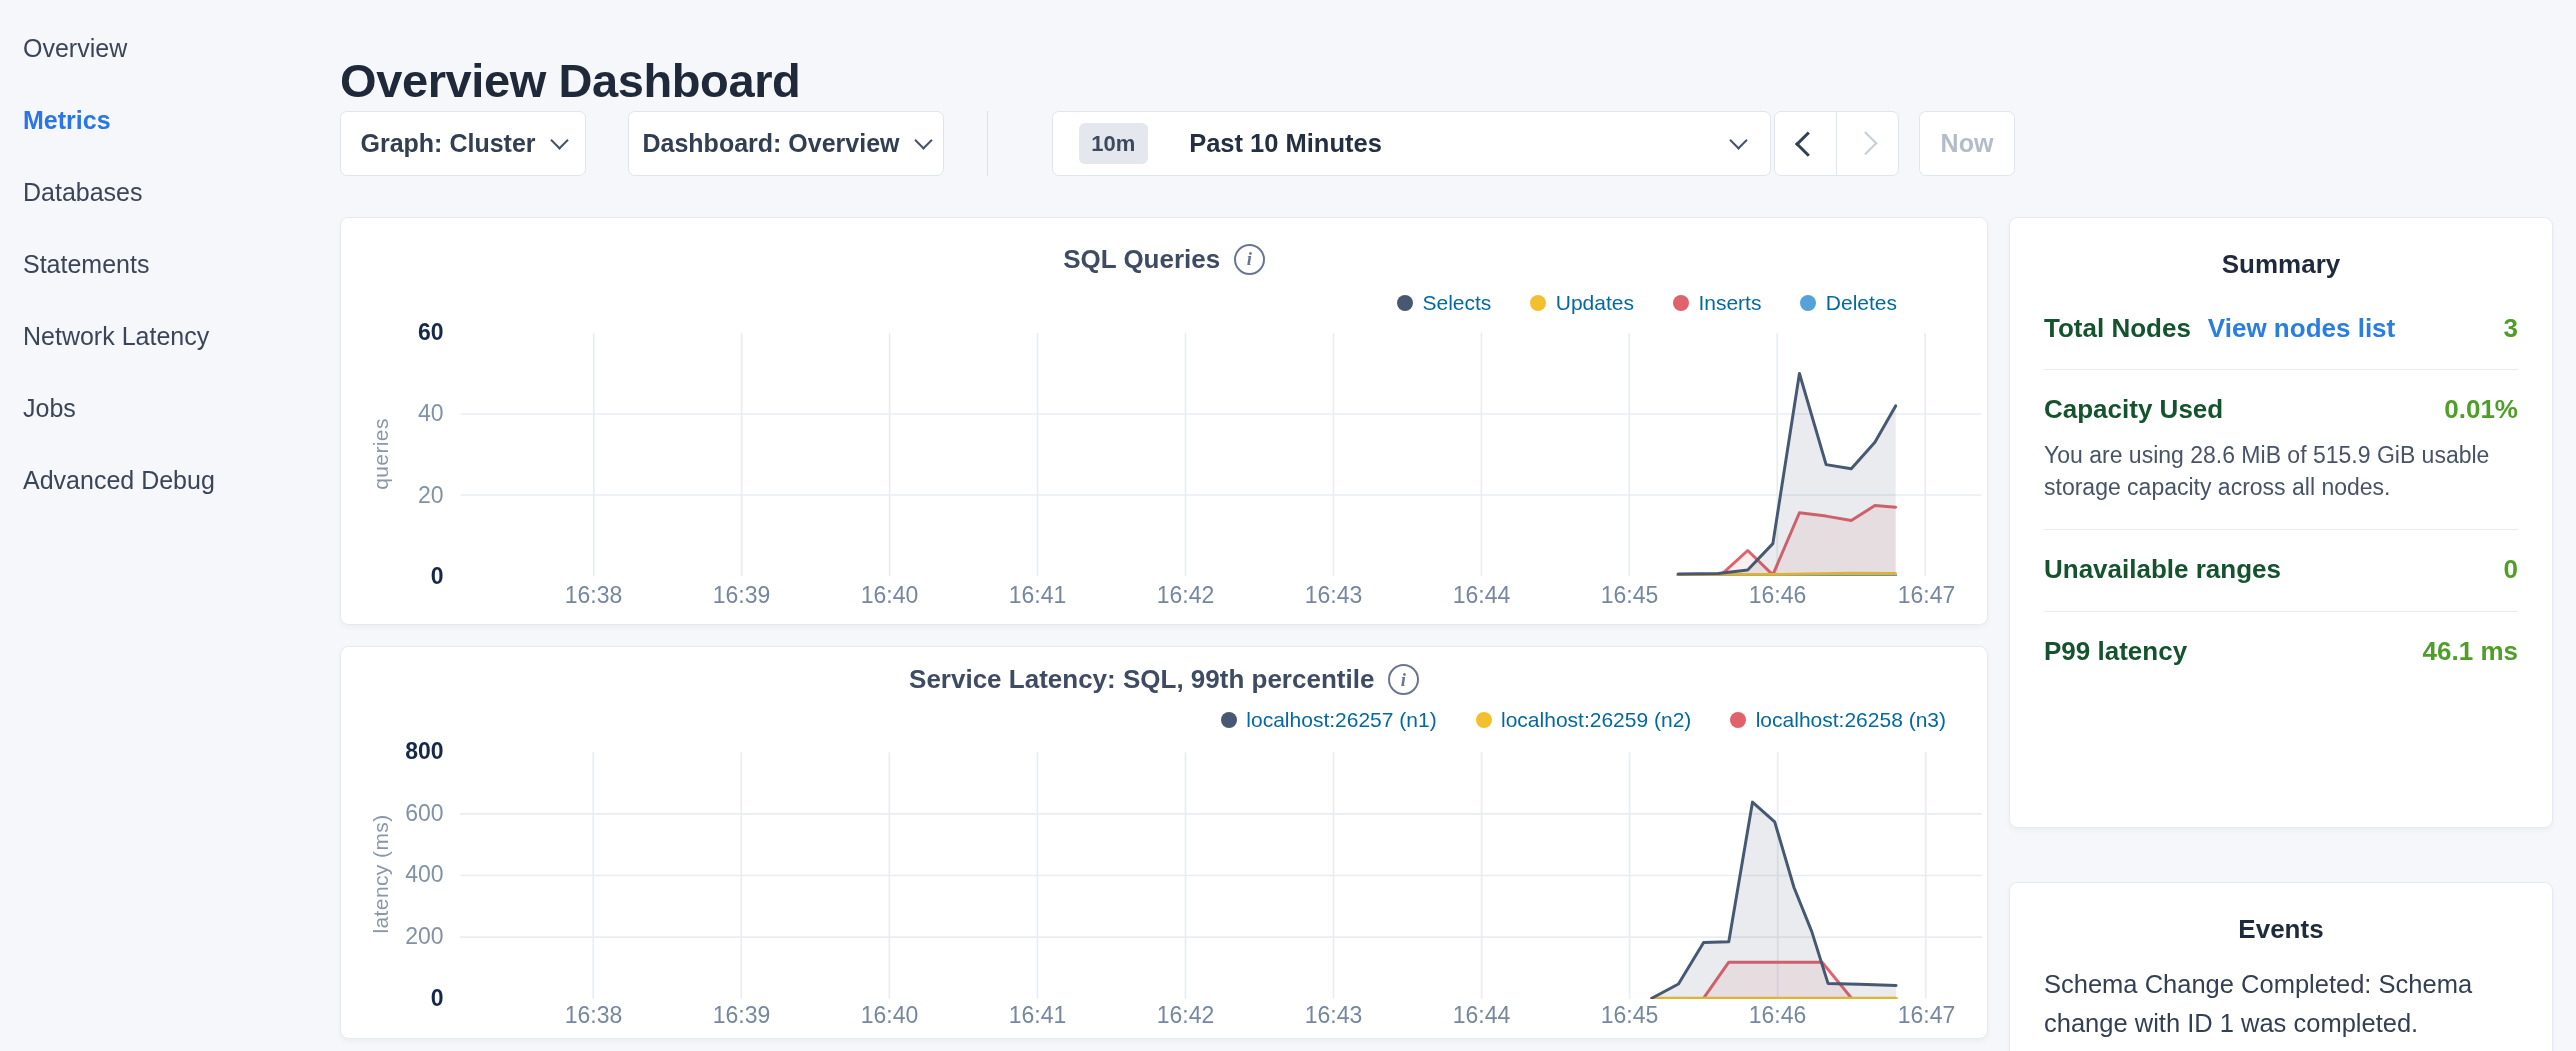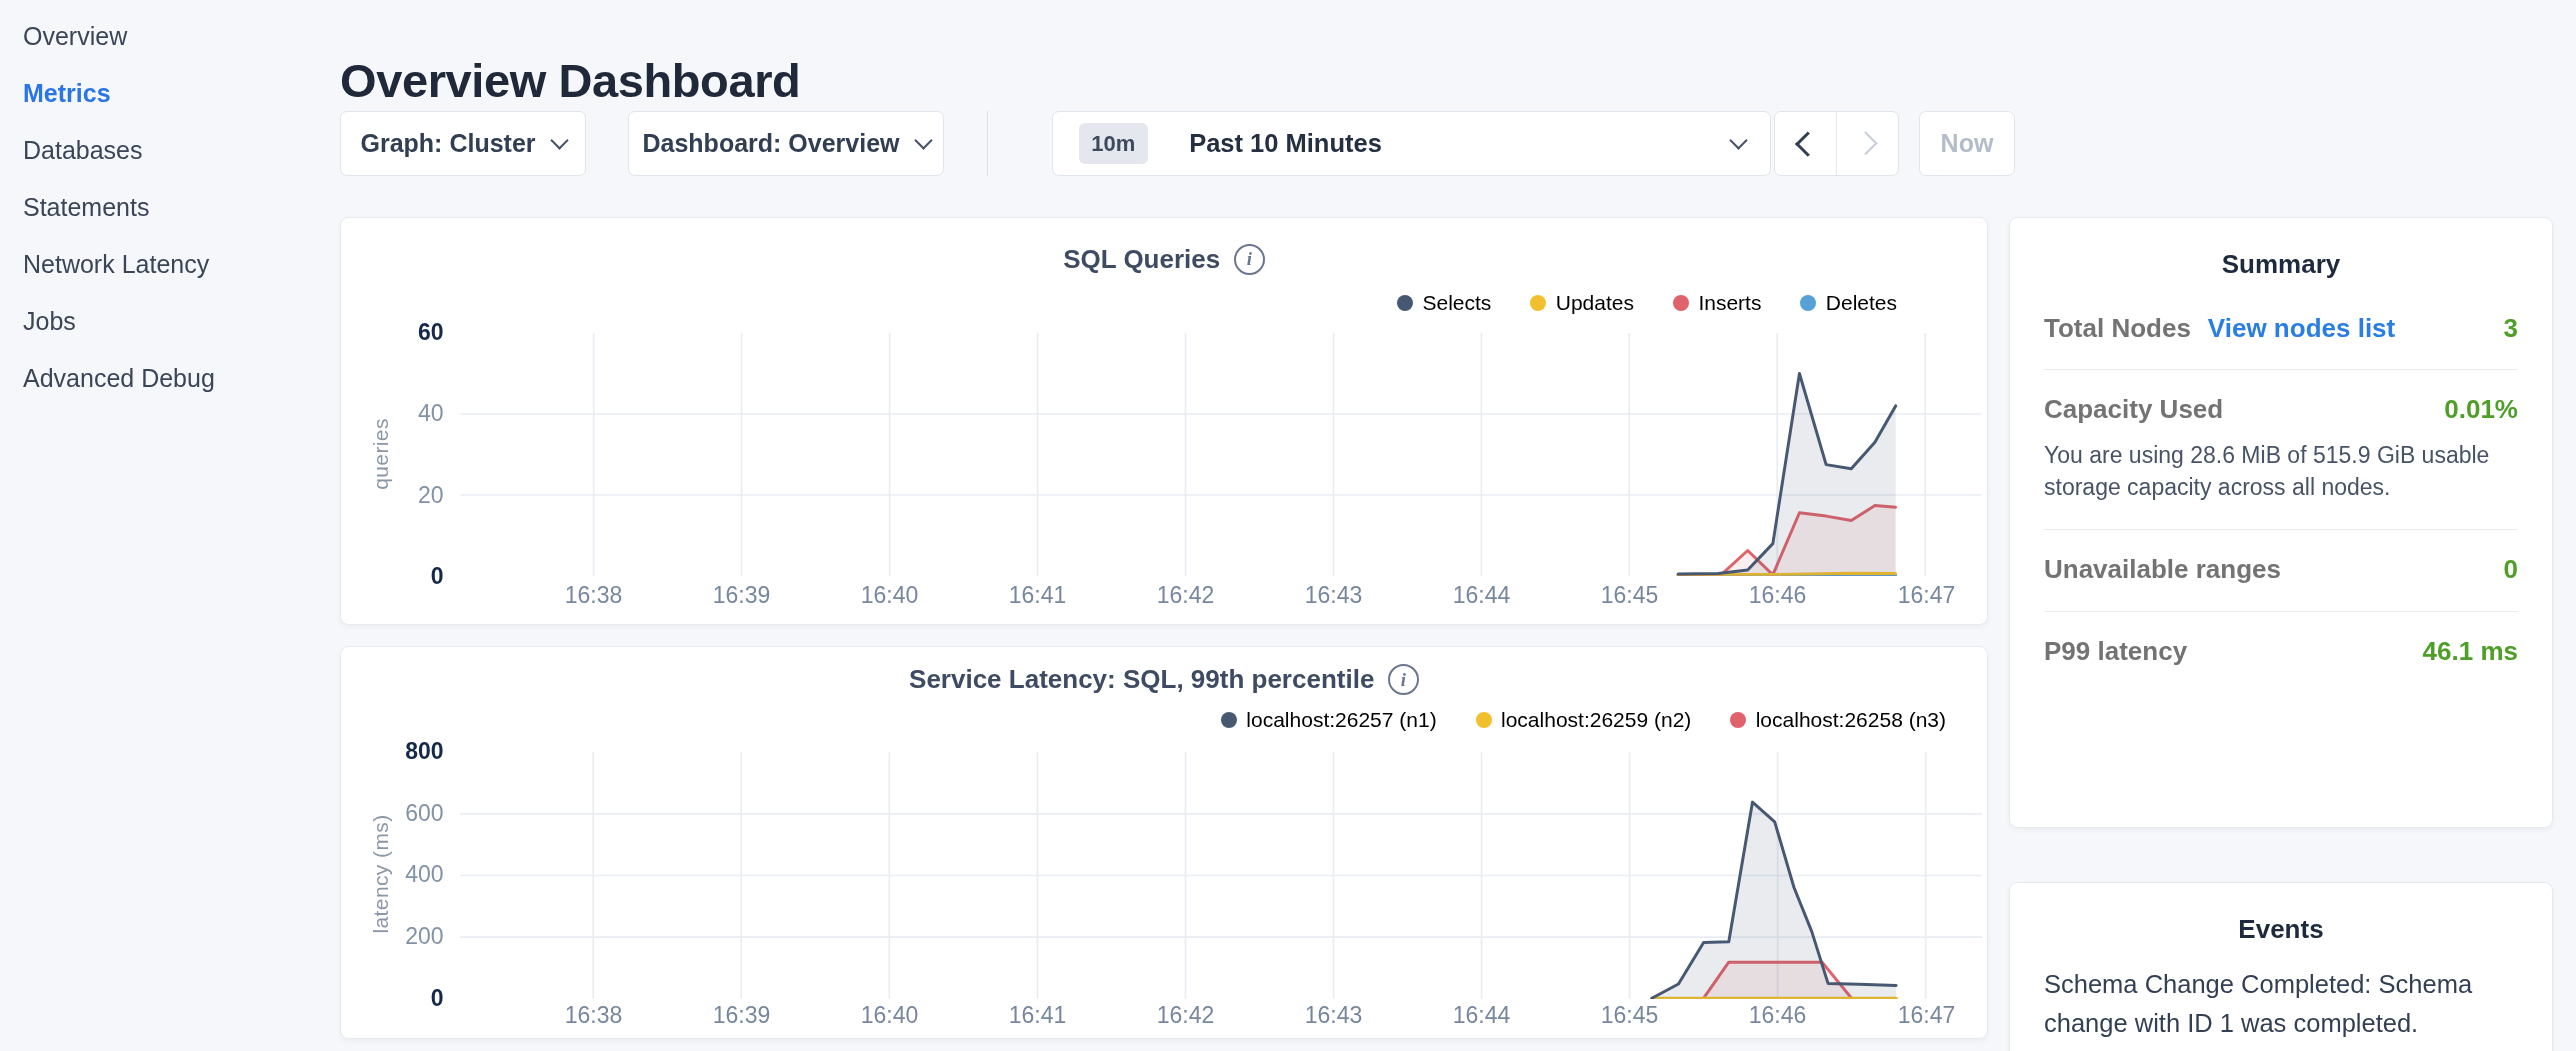--- a/index.html
+++ b/index.html
@@ -1,20 +1,20 @@
 <!DOCTYPE html>
 <html style="font-size:13.6px"><head>
 <meta charset="utf-8">
 <style>
   html,body{margin:0;padding:0;background:#f5f7fa;}
   .page{position:relative;width:2576px;height:1051px;overflow:hidden;
         font-family:"Liberation Sans",sans-serif;background:#f5f7fa;color:#3b4558;}
 
   
-  .sidebar{position:absolute;left:23px;top:22px;display:flex;flex-direction:column;gap:28px;}
+  .sidebar{position:absolute;left:23px;top:34px;display:flex;flex-direction:column;gap:43px;}
   .side-item{font-size:25px;color:#3b4558;cursor:pointer;text-decoration:none;}
   .side-item.active{color:#2a75e8;font-weight:700;}
 
   
   .page-title{position:absolute;left:340px;top:22px;font-size:47px;font-weight:600;
               color:#20293a;letter-spacing:-0.4px;}
   .btn{position:absolute;top:111px;height:65px;background:#fff;border:0.9px solid #dfe5ec;
        border-radius:6.8px;display:flex;align-items:center;justify-content:center;gap:17px;
        font-size:25px;font-weight:700;color:#323e52;cursor:pointer;box-sizing:border-box;}
   #graph-btn{left:340px;width:246px;}
@@ -48,38 +48,38 @@
                    align-items:center;gap:13.6px;}
   #chart-0 .chart-title-row{top:25.5px;}
   #chart-1 .chart-title-row{top:17px;}
   .chart-title{font-size:26px;font-weight:700;color:#3e4b63;}
   .info-icon{width:31px;height:31px;border:2.1px solid #6a7690;border-radius:50%;display:flex;
              align-items:center;justify-content:center;font-size:18.7px;color:#6a7690;font-weight:700;
              font-style:italic;font-family:"Liberation Serif",serif;cursor:pointer;box-sizing:border-box;}
   .legend{position:absolute;display:flex;gap:39px;align-items:center;}
   #chart-0 .legend{right:90px;top:73px;}
   #chart-1 .legend{right:41px;top:61px;}
-  .lg-item{display:flex;align-items:center;gap:9.4px;font-size:21px;color:#000000;}
+  .lg-item{display:flex;align-items:center;gap:9.4px;font-size:21px;color:#0369a1;}
   .lg-dot{width:16px;height:16px;border-radius:50%;flex:none;}
   .plot{position:absolute;}
   .xlab{position:absolute;width:119px;text-align:center;font-size:23px;color:#76879e;}
   .ylab{position:absolute;text-align:right;font-size:23px;color:#8292a6;height:29px;line-height:29px;}
   .ylab.strong{color:#16294a;font-weight:700;}
   .yunit{position:absolute;font-size:21px;color:#8a97a8;letter-spacing:0.4px;white-space:nowrap;
          transform:translate(-50%,-50%) rotate(-90deg);}
   #chart-0 .yunit{left:40px;top:236px;}
   #chart-1 .yunit{left:40px;top:227px;}
 
   
   .panel-title{margin:31px 0 8.5px;text-align:center;font-size:26px;font-weight:700;color:#1f2a3c;}
   .summary-body{padding:0 34px;}
   .srow{padding:24px 0 25.5px;border-bottom:0.9px solid #e8ecf0;}
   .srow:last-child{border-bottom:none;}
   .srow-head{display:flex;align-items:baseline;}
-  .srow-label{font-size:26px;font-weight:700;color:#737373;}
+  .srow-label{font-size:26px;font-weight:700;color:#14532d;}
   .srow-link{font-size:26px;font-weight:700;color:#2a7de1;margin-left:17px;text-decoration:none;cursor:pointer;}
   .srow-value{margin-left:auto;font-size:26px;font-weight:700;color:#4f9e28;white-space:nowrap;}
   .srow-desc{margin-top:13.6px;font-size:23px;line-height:1.42;color:#475366;}
   .event-msg{font-size:25.5px;line-height:1.5;color:#333f52;padding:0 34px;margin-top:20.4px;}
   .event-time{font-size:23px;color:#5c6f88;padding:0 34px;margin-top:6.8px;}
 </style>
 </head>
 <body>
 
 <div class="page">

